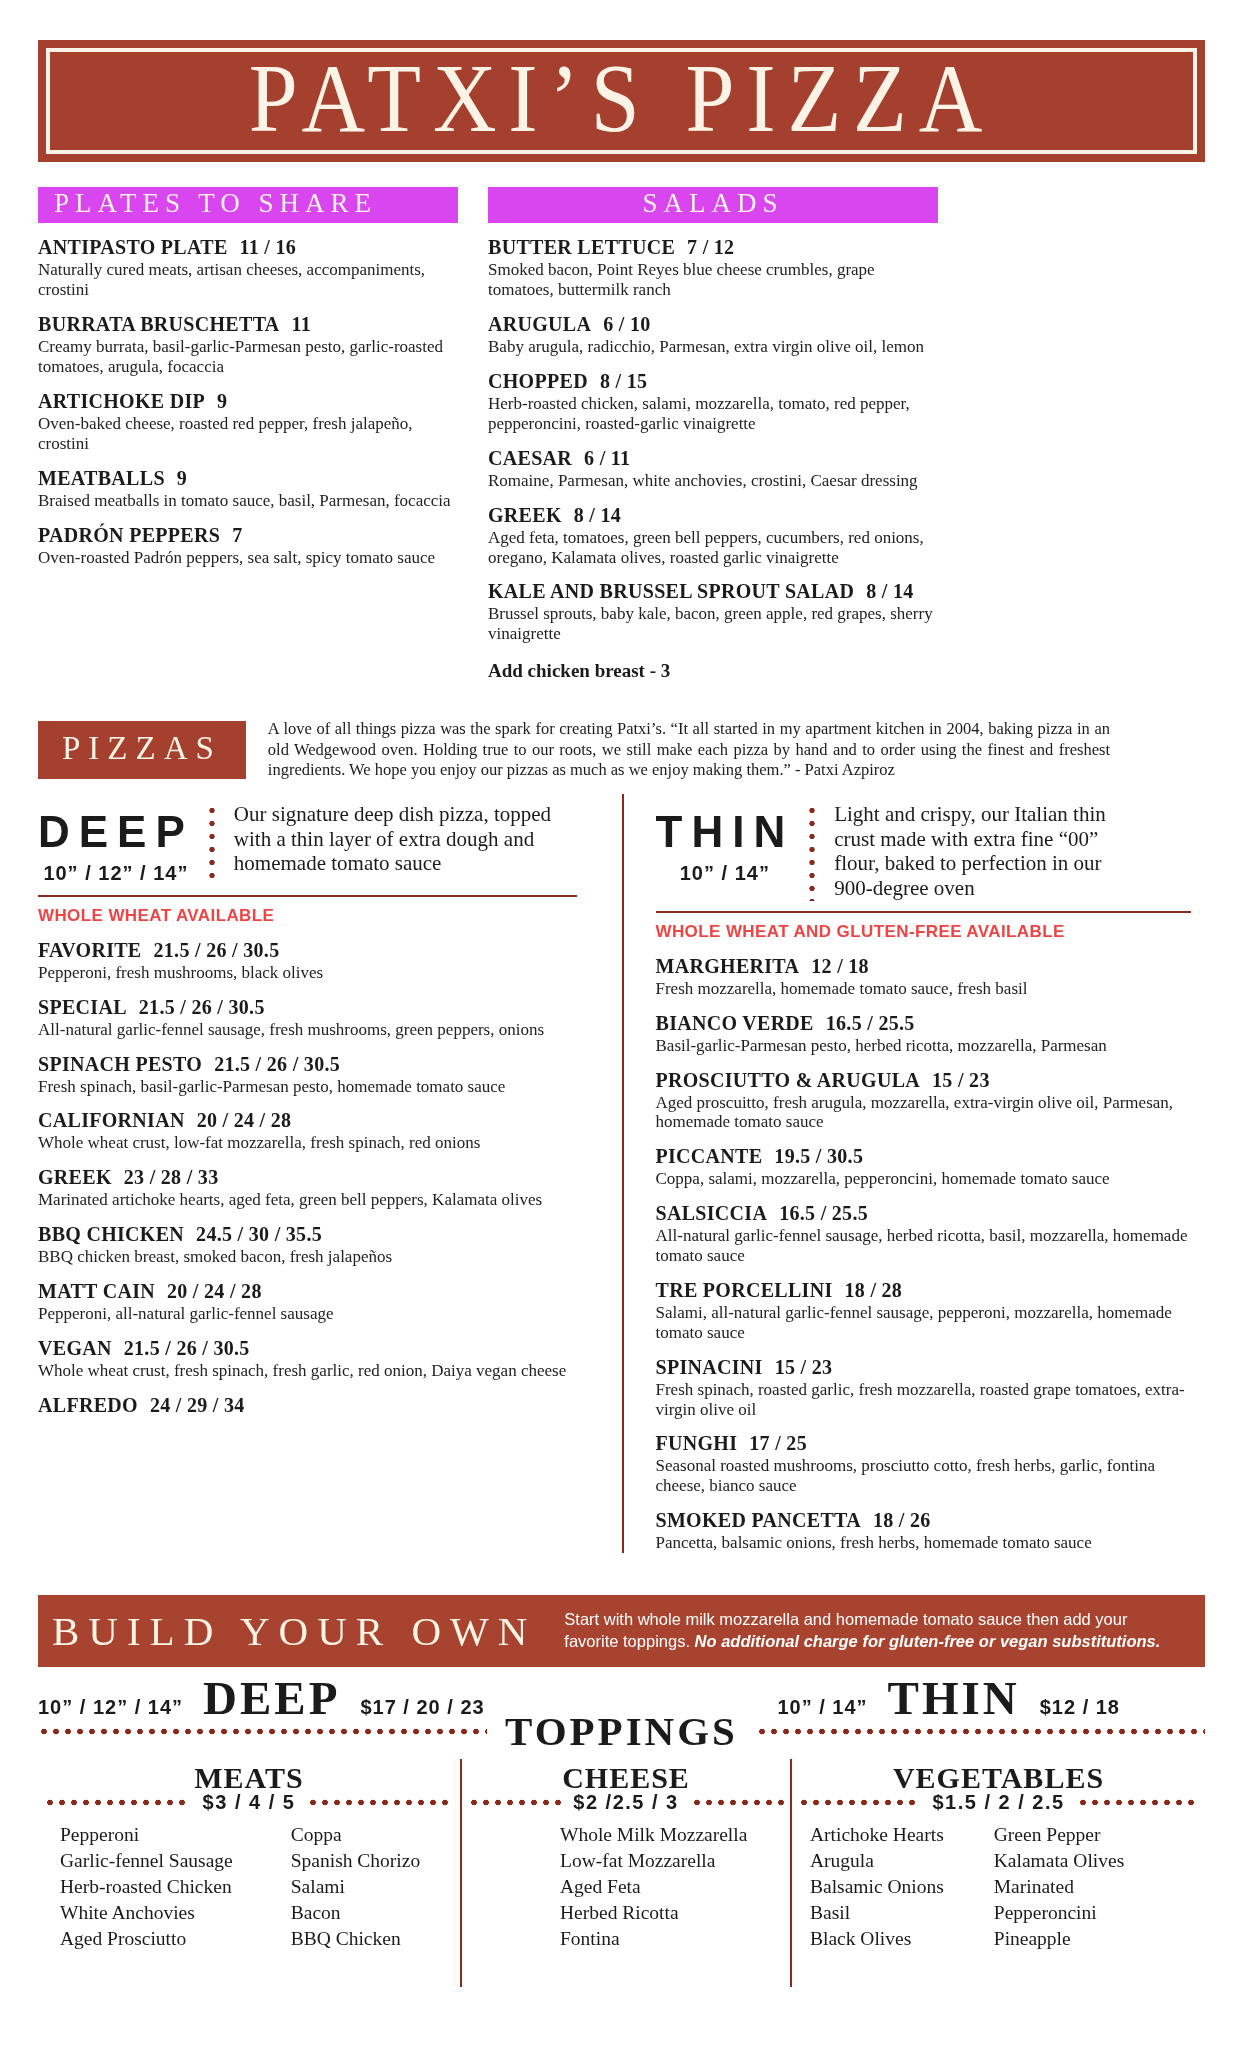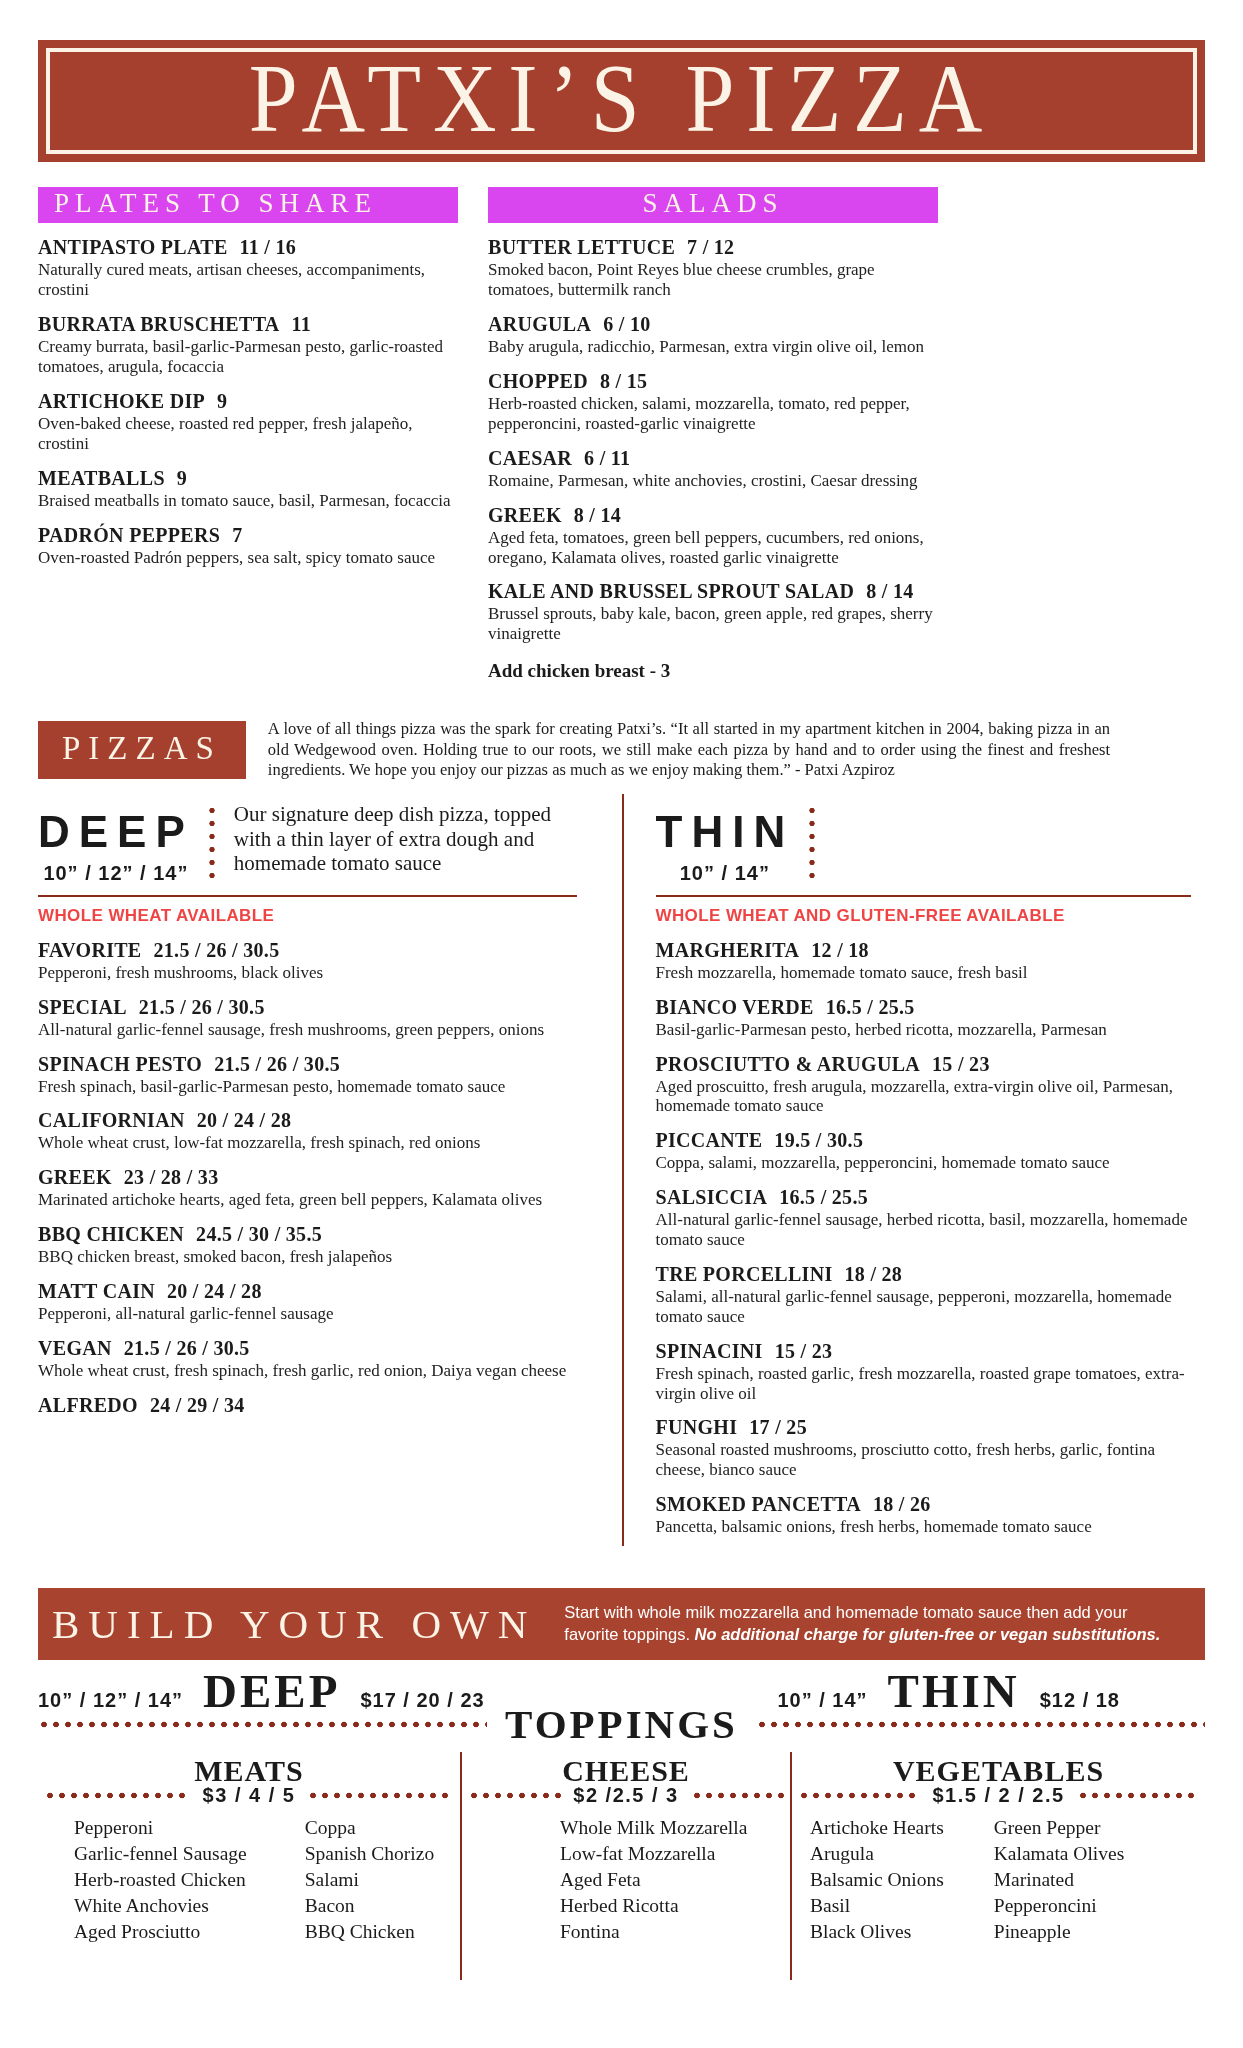--- a/index.html
+++ b/index.html
@@ -82,21 +82,21 @@
   .toppings-grid{display:grid;grid-template-columns:422px 330px 415px;margin-top:4px;
     min-height:228px;}
   .tcol{box-sizing:border-box;padding:4px 6px 0;}
   .tcol + .tcol{border-left:2.5px solid #8a2a1b;}
   .tcol-title{text-align:center;font-weight:bold;font-size:30px;letter-spacing:1px;line-height:1;}
   .tprice-row{display:flex;align-items:center;margin-top:-2px;}
   .tprice{font-family:"Liberation Sans",sans-serif;font-weight:700;font-size:20px;
     letter-spacing:1.5px;margin:0 12px;}
   .tlists{display:flex;margin-top:8px;}
   .tlists ul{list-style:none;margin:0;padding:0;font-size:19.5px;line-height:1.33;}
-  .meats .tlists{margin-left:30px;}
+  .meats .tlists{margin-left:16px;}
   .meats .tlists ul + ul{margin-left:58px;}
   .cheese .tlists{margin-left:92px;}
   .veg .tlists{margin-left:12px;}
   .veg .tlists ul + ul{margin-left:50px;}
 </style>
 </head>
 <body>
 
 <div class="page">
 
@@ -260,20 +260,21 @@
         </div>
     </div>
 
     <div class="pcol thin">
       <div class="style-head">
         <div class="style-title-block">
           <div class="style-name">THIN</div>
           <div class="style-sizes">10” / 14”</div>
         </div>
         <div class="vdots"></div>
+        <p class="style-desc">Light and crispy, our Italian thin crust made with extra fine “00” flour, baked to perfection in our 900-degree oven</p>
       </div>
       <div class="rule"></div>
       <div class="avail-note">WHOLE WHEAT AND GLUTEN-FREE AVAILABLE</div>
       <div class="item">
           <div class="item-head">
             <span class="nm">MARGHERITA</span><span class="pr">12 / 18</span>
           </div>
           <div class="item-desc">Fresh mozzarella, homemade tomato sauce, fresh basil</div>
         </div>
         <div class="item">

